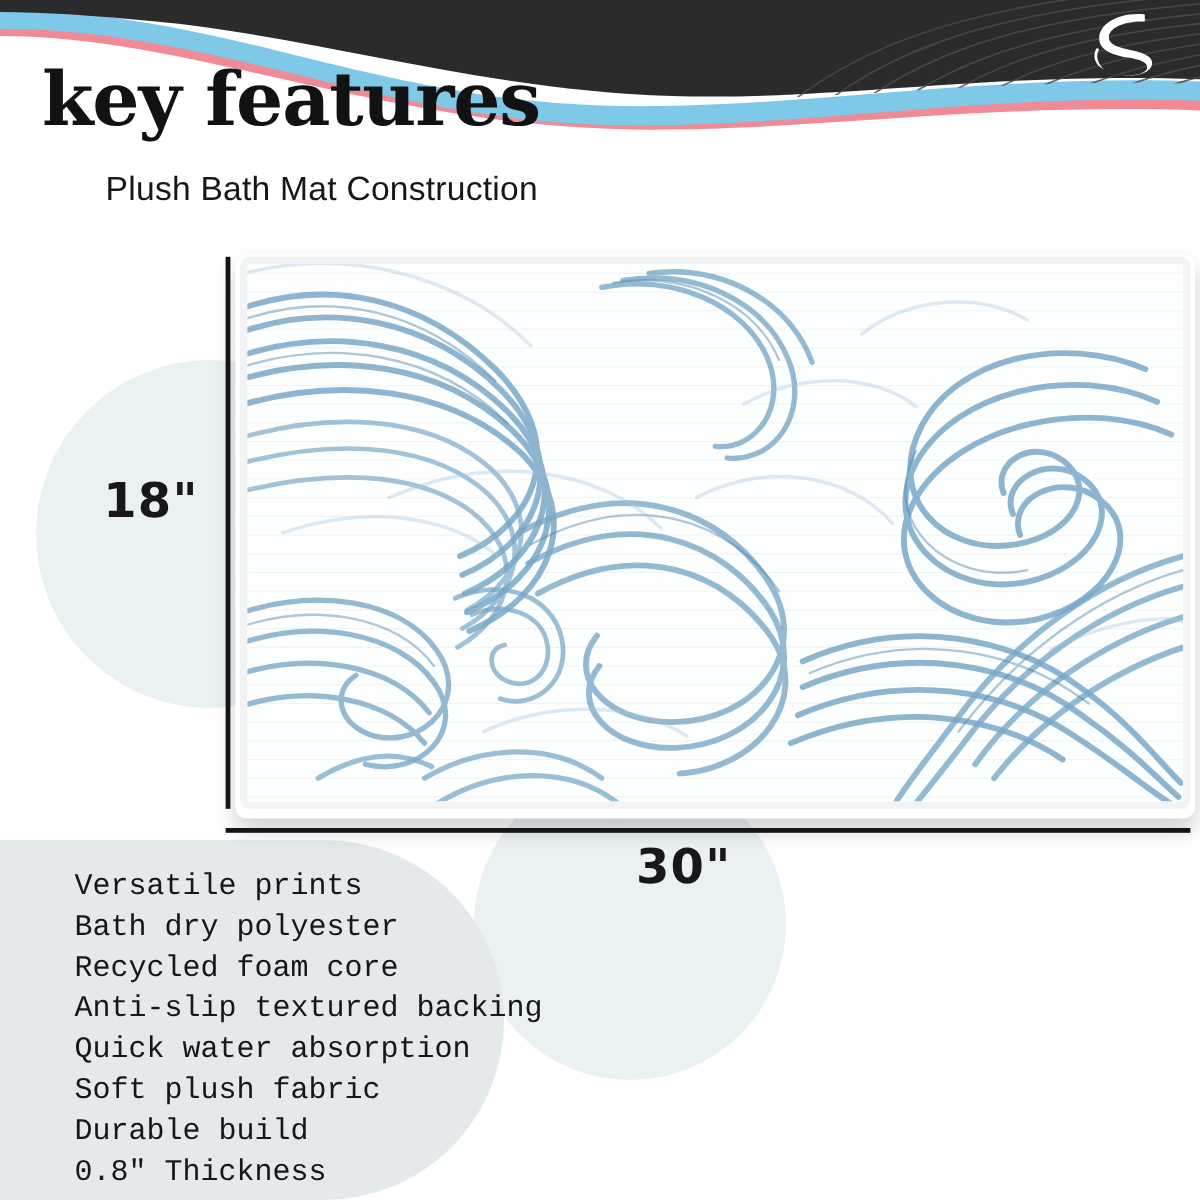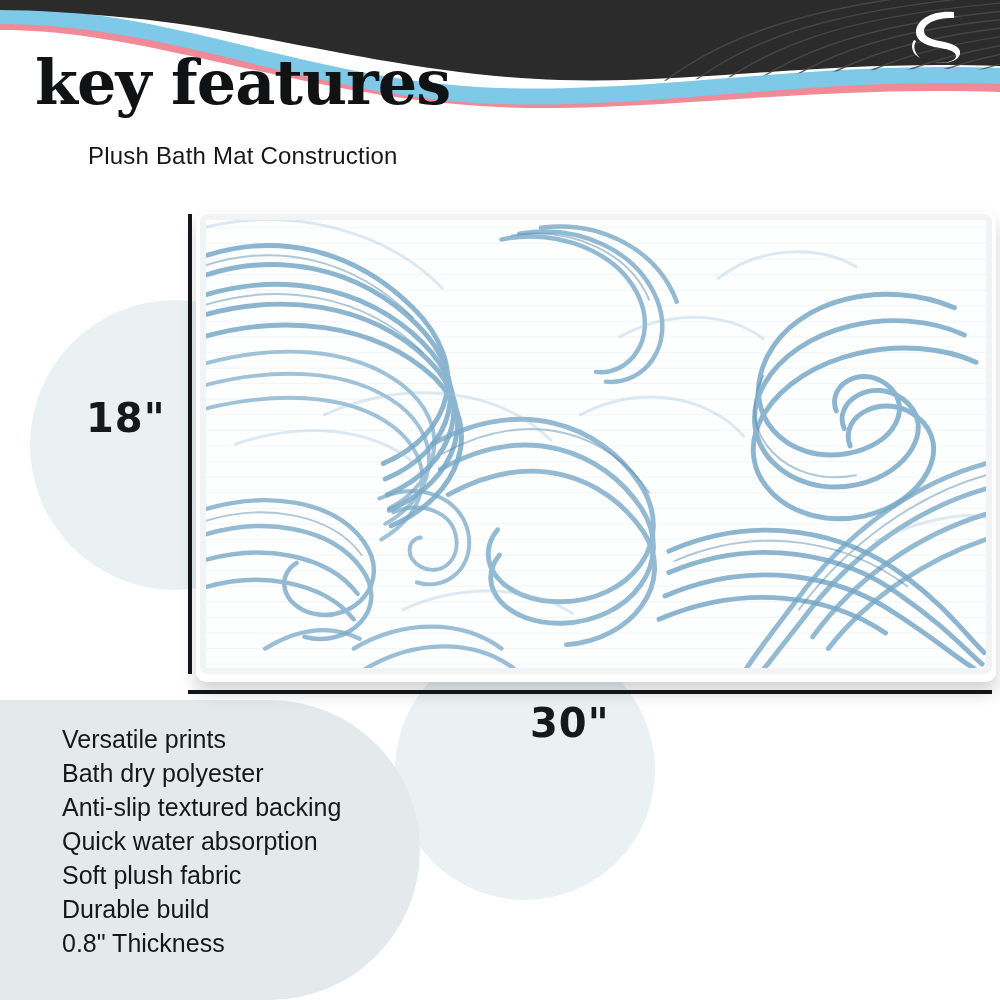--- a/index.html
+++ b/index.html
@@ -28,21 +28,21 @@
 
   
   .title{
     position:absolute;left:35px;top:52px;
     font-family:"DejaVu Serif", serif;
     font-weight:700;font-size:62px;letter-spacing:-1px;
     color:#111214;line-height:1;
   }
   .subtitle{
     position:absolute;left:88px;top:142px;
-    font-size:24px;color:#15171a;letter-spacing:.2px;
+    font-size:28px;color:#15171a;letter-spacing:.2px;
   }
 
   
   .mat-shadow{
     position:absolute;left:196px;top:212px;width:800px;height:470px;
     border-radius:10px;
     box-shadow:0 10px 18px rgba(0,0,0,.18);
     background:#fff;
   }
   .mat{
@@ -70,21 +70,21 @@
     position:absolute;left:530px;top:700px;
     font-family:"DejaVu Sans", sans-serif;
     font-size:40px;font-weight:700;color:#16181b;letter-spacing:1px;
   }
 
   
   .features{
     position:absolute;left:62px;top:722px;
     font-size:25px;line-height:34px;color:#15171a;
   }
-  .features div{white-space:nowrap;}
+  .features div{white-space:nowrap;font-family:Liberation Mono, monospace;}
 </style>
 </head>
 <body>
 
 <div class="page">
 
   <div class="banner">
     <svg width="1000" height="120" viewBox="0 0 1000 120" xmlns="http://www.w3.org/2000/svg">
       <defs>
         <clipPath id="darkclip">
@@ -228,20 +228,21 @@
   </div>
 
   <div class="rule-v"></div>
   <div class="rule-h"></div>
   <div class="dim-h">18"</div>
   <div class="dim-w">30"</div>
 
   <div class="features">
     <div>Versatile prints</div>
     <div>Bath dry polyester</div>
+    <div>Recycled foam core</div>
     <div>Anti-slip textured backing</div>
     <div>Quick water absorption</div>
     <div>Soft plush fabric</div>
     <div>Durable build</div>
     <div>0.8" Thickness</div>
   </div>
 
 </div>
 
 </body></html>

